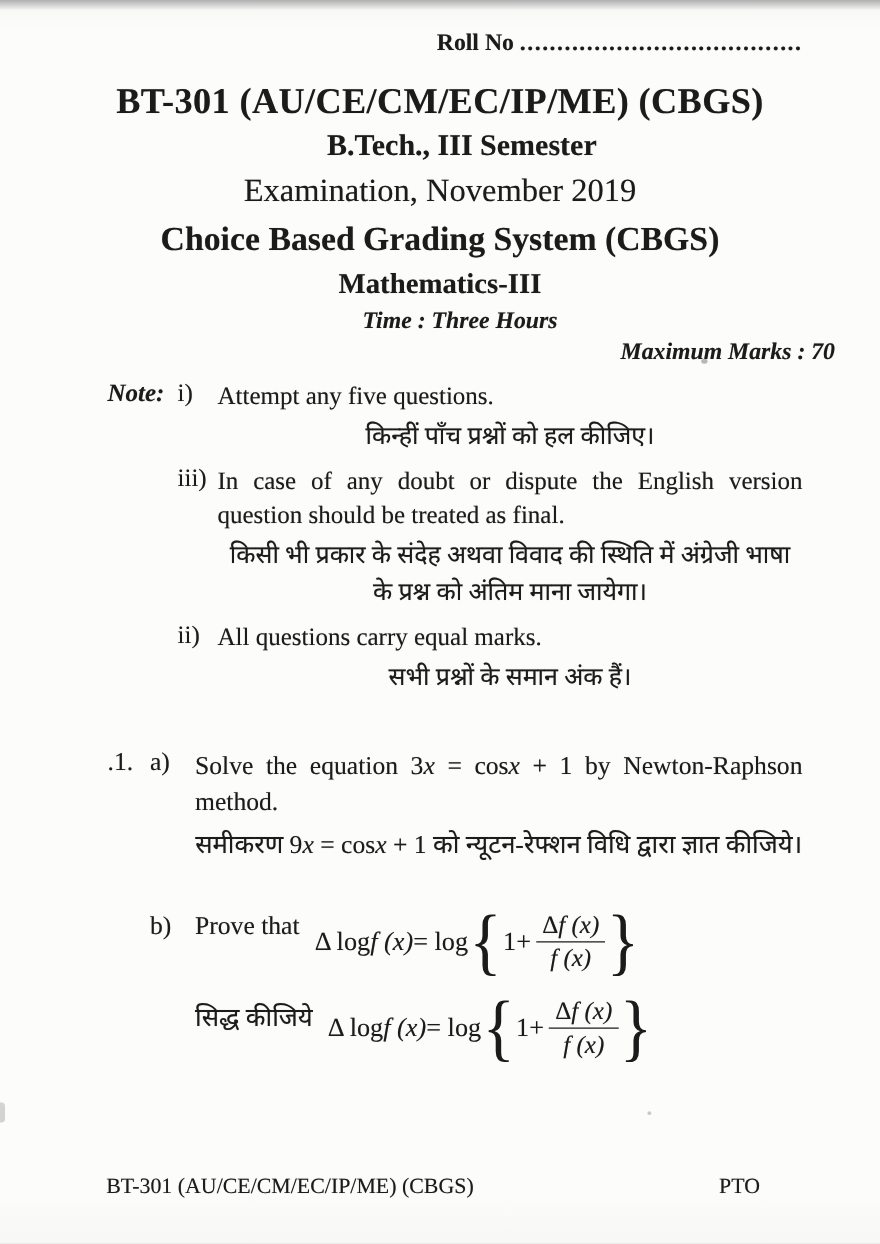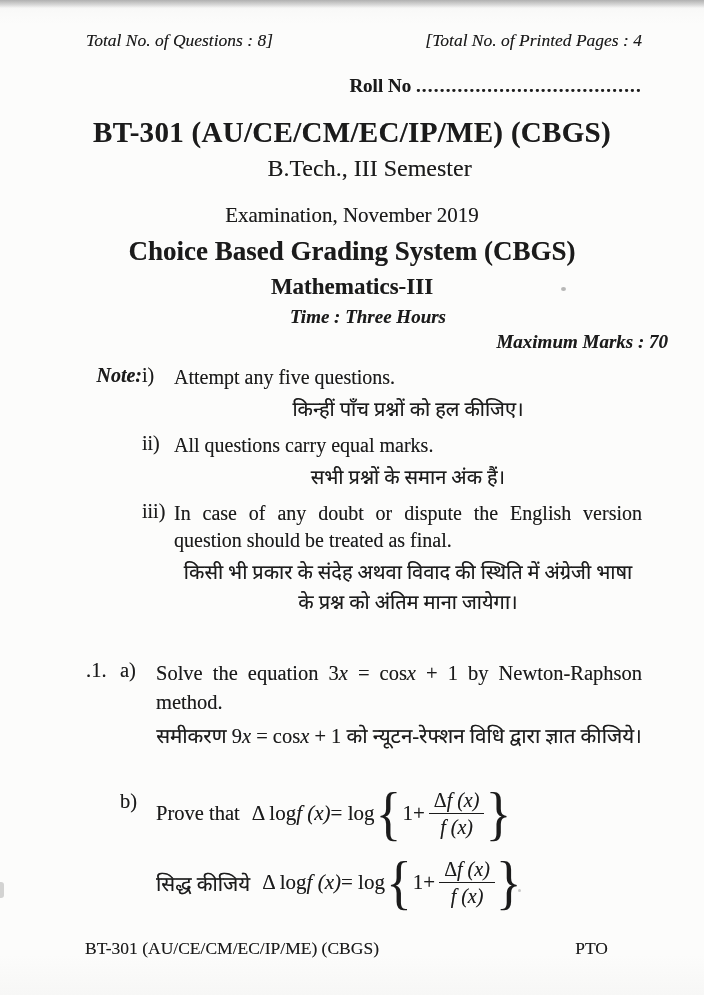--- a/index.html
+++ b/index.html
@@ -31,50 +31,50 @@
   }
   .roll-row {
     text-align:right;
     padding: 24px 62px 0 0;
     font-weight:bold; font-size: 19px; line-height:1.2;
   }
   .roll-dots { letter-spacing: 1.2px; font-weight:bold; }
 
   .titles { text-align:center; margin-top: 17px; line-height:1.2; }
   .t1 { font-size: 29px; font-weight:bold; letter-spacing:.3px; }
-  .t2 { font-size: 24px; font-weight:normal; margin-top: 4px; margin-left: 35px; }
-  .t3 { font-size: 21px; margin-top: 21px; }
+  .t2 { font-size: 24px; font-weight:bold; margin-top: 4px; margin-left: 35px; }
+  .t3 { font-size: 26px; margin-top: 6px; }
   .t4 { font-size: 27px; font-weight:bold; margin-top: 6px; }
   .t5 { font-size: 23px; font-weight:bold; margin-top: 6px; }
   .t6 { font-size: 19px; font-weight:bold; font-style:italic; margin-top: 5px; padding-left: 32px; }
   .marks-row {
     text-align:right; padding-right: 36px; margin-top: 3px;
     font-weight:bold; font-style:italic; font-size: 19px; line-height:1.2;
   }
 
   .note { padding: 10px 62px 0 86px; font-size: 20px; }
   .note-row { display:flex; }
-  .note-label { width:56px; flex-shrink:0; font-weight:bold; font-style:italic;text-align:right; }
+  .note-label { width:56px; flex-shrink:0; font-weight:bold; font-style:italic; }
   .note-num { width:32px; flex-shrink:0; }
   .note-body { flex:1; }
   .en-line { line-height:1.35; }
   .just { text-align: justify; }
   .hi-line { line-height:1.5; margin-top:3px; margin-bottom:8px;text-align:center; }
 
   .questions { padding: 34px 62px 0 86px; font-size: 20.5px; }
   .q-row { display:flex; }
   .qn { width:34px; flex-shrink:0; }
   .qs { width:36px; flex-shrink:0; }
   .q-body { flex:1; }
   .q-body .en-line { line-height:1.4; }
   .q-body .hi-line { line-height:1.55; margin-top:4px; }
   .var { font-style: italic; }
 
   .b-row { margin-top: 30px; }
-  .b-flex { display:flex; align-items:center; }
+  .b-flex { display:flex; align-items:flex-start; }
   .prove { margin-right: 12px; white-space:nowrap; }
 
   .formula { display:inline-flex; align-items:center; font-size:21px; line-height:1; white-space:nowrap; }
   .brace { font-size:54px; font-weight:300; line-height:.85; transform:scaleY(1.1); padding:0 1px; text-shadow:none; }
   .inbrace { display:inline-flex; align-items:center; }
   .frac { display:inline-flex; flex-direction:column; align-items:center; margin-left:4px; font-size:20px; }
   .frac .num { padding:0 5px 3px; border-bottom:1.6px solid #1b1b1b; }
   .frac .den { padding-top:3px; }
 
   .hi-b-row { margin-top: 22px; }
@@ -88,24 +88,20 @@
 </style>
 </head>
 <body>
 
 <div class="page">
   <div class="scan-edge-top"></div>
   <div class="speck speck-1"></div>
   <div class="speck speck-2"></div>
   <div class="edge-mark"></div>
 
-  <div class="header-row">
-    <span>Total No. of Questions : 8]</span>
-    <span>[Total No. of Printed Pages : 4</span>
-  </div>
 
   <div class="roll-row">
     <span>Roll No</span>
     <span class="roll-dots">......................................</span>
   </div>
 
   <div class="titles">
     <div class="t1">BT-301 (AU/CE/CM/EC/IP/ME) (CBGS)</div>
     <div class="t2">B.Tech., III Semester</div>
     <div class="t3">Examination, November 2019</div>
@@ -120,32 +116,32 @@
     <div class="note-row">
       <span class="note-label">Note:</span>
       <span class="note-num">i)</span>
       <span class="note-body">
         <span class="en-line" style="display:block">Attempt any five questions.</span>
         <span class="hi-line" lang="hi" style="display:block">किन्हीं पाँच प्रश्नों को हल कीजिए।</span>
       </span>
     </div>
     <div class="note-row">
       <span class="note-label"></span>
+      <span class="note-num">iii)</span>
+      <span class="note-body">
+        <span class="en-line just" style="display:block">In case of any doubt or dispute the English version question should be treated as final.</span>
+        <span class="hi-line just" lang="hi" style="display:block">किसी भी प्रकार के संदेह अथवा विवाद की स्थिति में अंग्रेजी भाषा के प्रश्न को अंतिम माना जायेगा।</span>
+      </span>
+    </div>
+    <div class="note-row">
+      <span class="note-label"></span>
       <span class="note-num">ii)</span>
       <span class="note-body">
         <span class="en-line" style="display:block">All questions carry equal marks.</span>
         <span class="hi-line" lang="hi" style="display:block">सभी प्रश्नों के समान अंक हैं।</span>
-      </span>
-    </div>
-    <div class="note-row">
-      <span class="note-label"></span>
-      <span class="note-num">iii)</span>
-      <span class="note-body">
-        <span class="en-line just" style="display:block">In case of any doubt or dispute the English version question should be treated as final.</span>
-        <span class="hi-line just" lang="hi" style="display:block">किसी भी प्रकार के संदेह अथवा विवाद की स्थिति में अंग्रेजी भाषा के प्रश्न को अंतिम माना जायेगा।</span>
       </span>
     </div>
   </div>
 
   <div class="questions">
     <div class="q-row">
       <span class="qn">.1.</span>
       <span class="qs">a)</span>
       <span class="q-body">
         <span class="en-line just" style="display:block"><span>Solve the equation 3</span><span class="var">x</span><span> = cos</span><span class="var">x</span><span> + 1 by Newton-Raphson method.</span></span>

